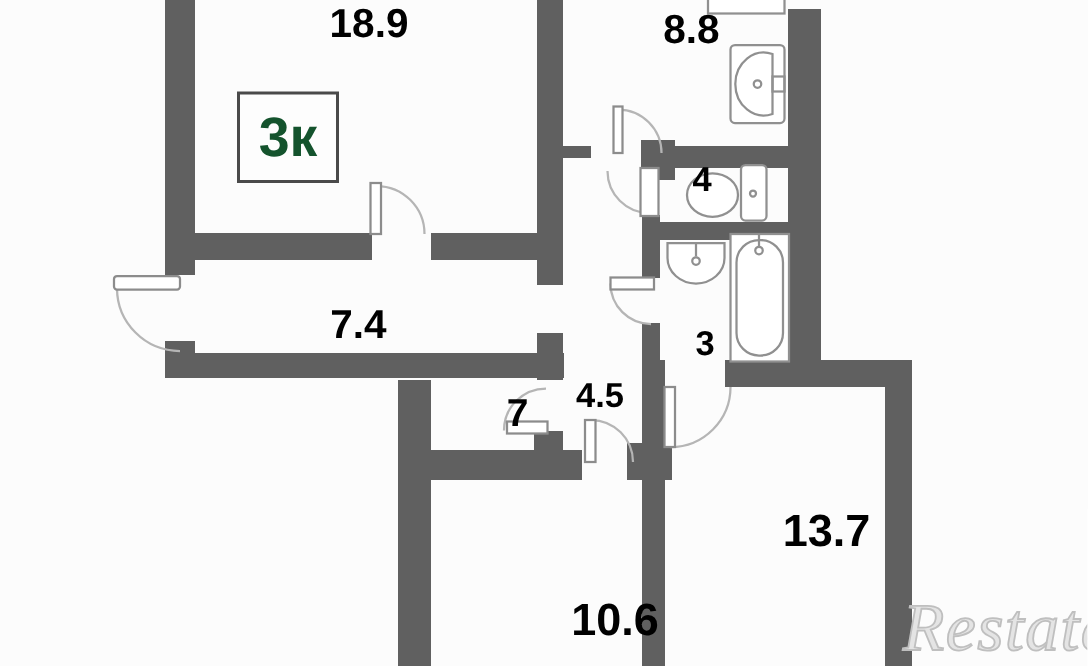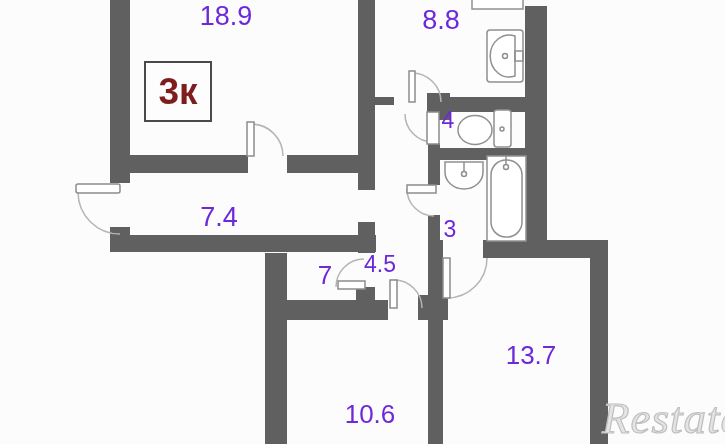--- a/index.html
+++ b/index.html
@@ -3,31 +3,31 @@
 <meta charset="utf-8">
 <style>
   html,body{margin:0;padding:0;background:#ffffff;}
   .plan{
     position:relative;width:725px;height:444px;background:#fcfcfc;
     overflow:hidden;font-family:"Liberation Sans",sans-serif;
   }
   .plan svg{position:absolute;left:0;top:0;}
   .room-label{
     position:absolute;transform:translate(-50%,-50%);
-    color:#6d28d9;font-weight:400;white-space:nowrap;line-height:1;
+    color:#000000;font-weight:700;white-space:nowrap;line-height:1;margin-left:20px;
   }
   .lbl-lg{font-size:27px;}
-  .lbl-xl{font-size:26px;}
+  .lbl-xl{font-size:30px;}
   .lbl-sm{font-size:23px;}
   .lbl-md{font-size:26px;}
   .type-badge{
-    position:absolute;left:144px;top:61px;width:64px;height:57px;
+    position:absolute;left:158px;top:61px;width:64px;height:57px;
     border:2px solid #4a4a4a;background:#fdfdfd;
     display:flex;align-items:center;justify-content:center;
-    font-size:37px;font-weight:600;color:#7f1d1d;
+    font-size:37px;font-weight:600;color:#14532d;
   }
   .watermark{
     position:absolute;left:602px;top:396px;
     font-family:"Liberation Serif",serif;font-style:italic;
     font-size:45px;line-height:1;letter-spacing:1px;
     color:#e4e4e4;-webkit-text-stroke:1.2px #bfbfbf;
     white-space:nowrap;
   }
   .wall{fill:#606060;}
   .arc{fill:none;stroke:#b5b5b5;stroke-width:1.5;}
@@ -130,20 +130,20 @@
   </svg>
 
   <div class="room-label lbl-lg" style="left:226px;top:16px;">18.9</div>
   <div class="room-label lbl-lg" style="left:441px;top:20px;">8.8</div>
   <div class="room-label lbl-lg" style="left:219px;top:217px;">7.4</div>
   <div class="room-label lbl-md" style="left:325px;top:275px;">7</div>
   <div class="room-label lbl-sm" style="left:380px;top:264px;">4.5</div>
   <div class="room-label lbl-sm" style="left:448px;top:120px;">4</div>
   <div class="room-label lbl-sm" style="left:450px;top:229px;">3</div>
   <div class="room-label lbl-xl" style="left:531px;top:355px;">13.7</div>
-  <div class="room-label lbl-xl" style="left:370px;top:414px;">10.6</div>
+  <div class="room-label lbl-xl" style="left:390px;top:414px;">10.6</div>
 
   <div class="type-badge">
     <span>3к</span>
   </div>
 
   <div class="watermark">Restate</div>
 </div>
 
 </body></html>

